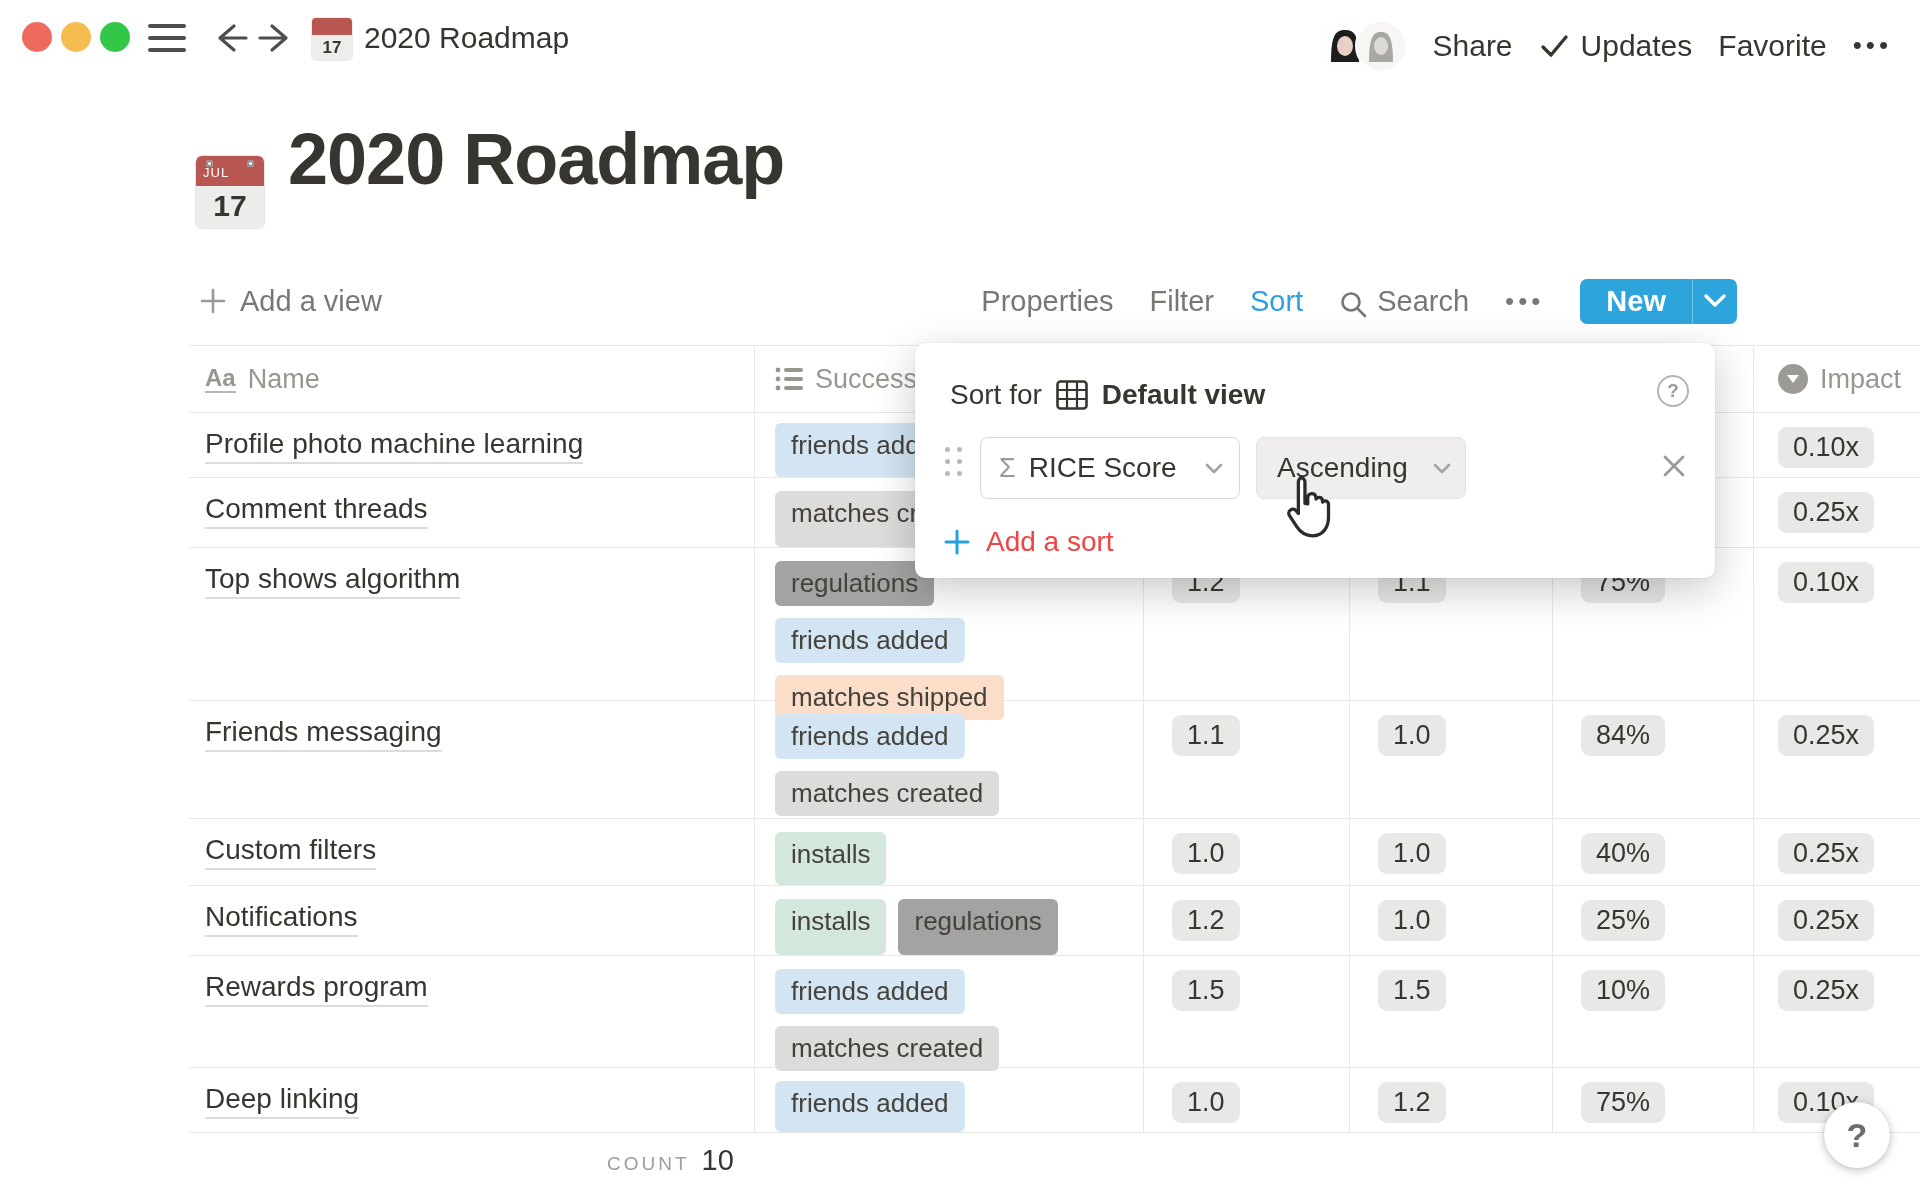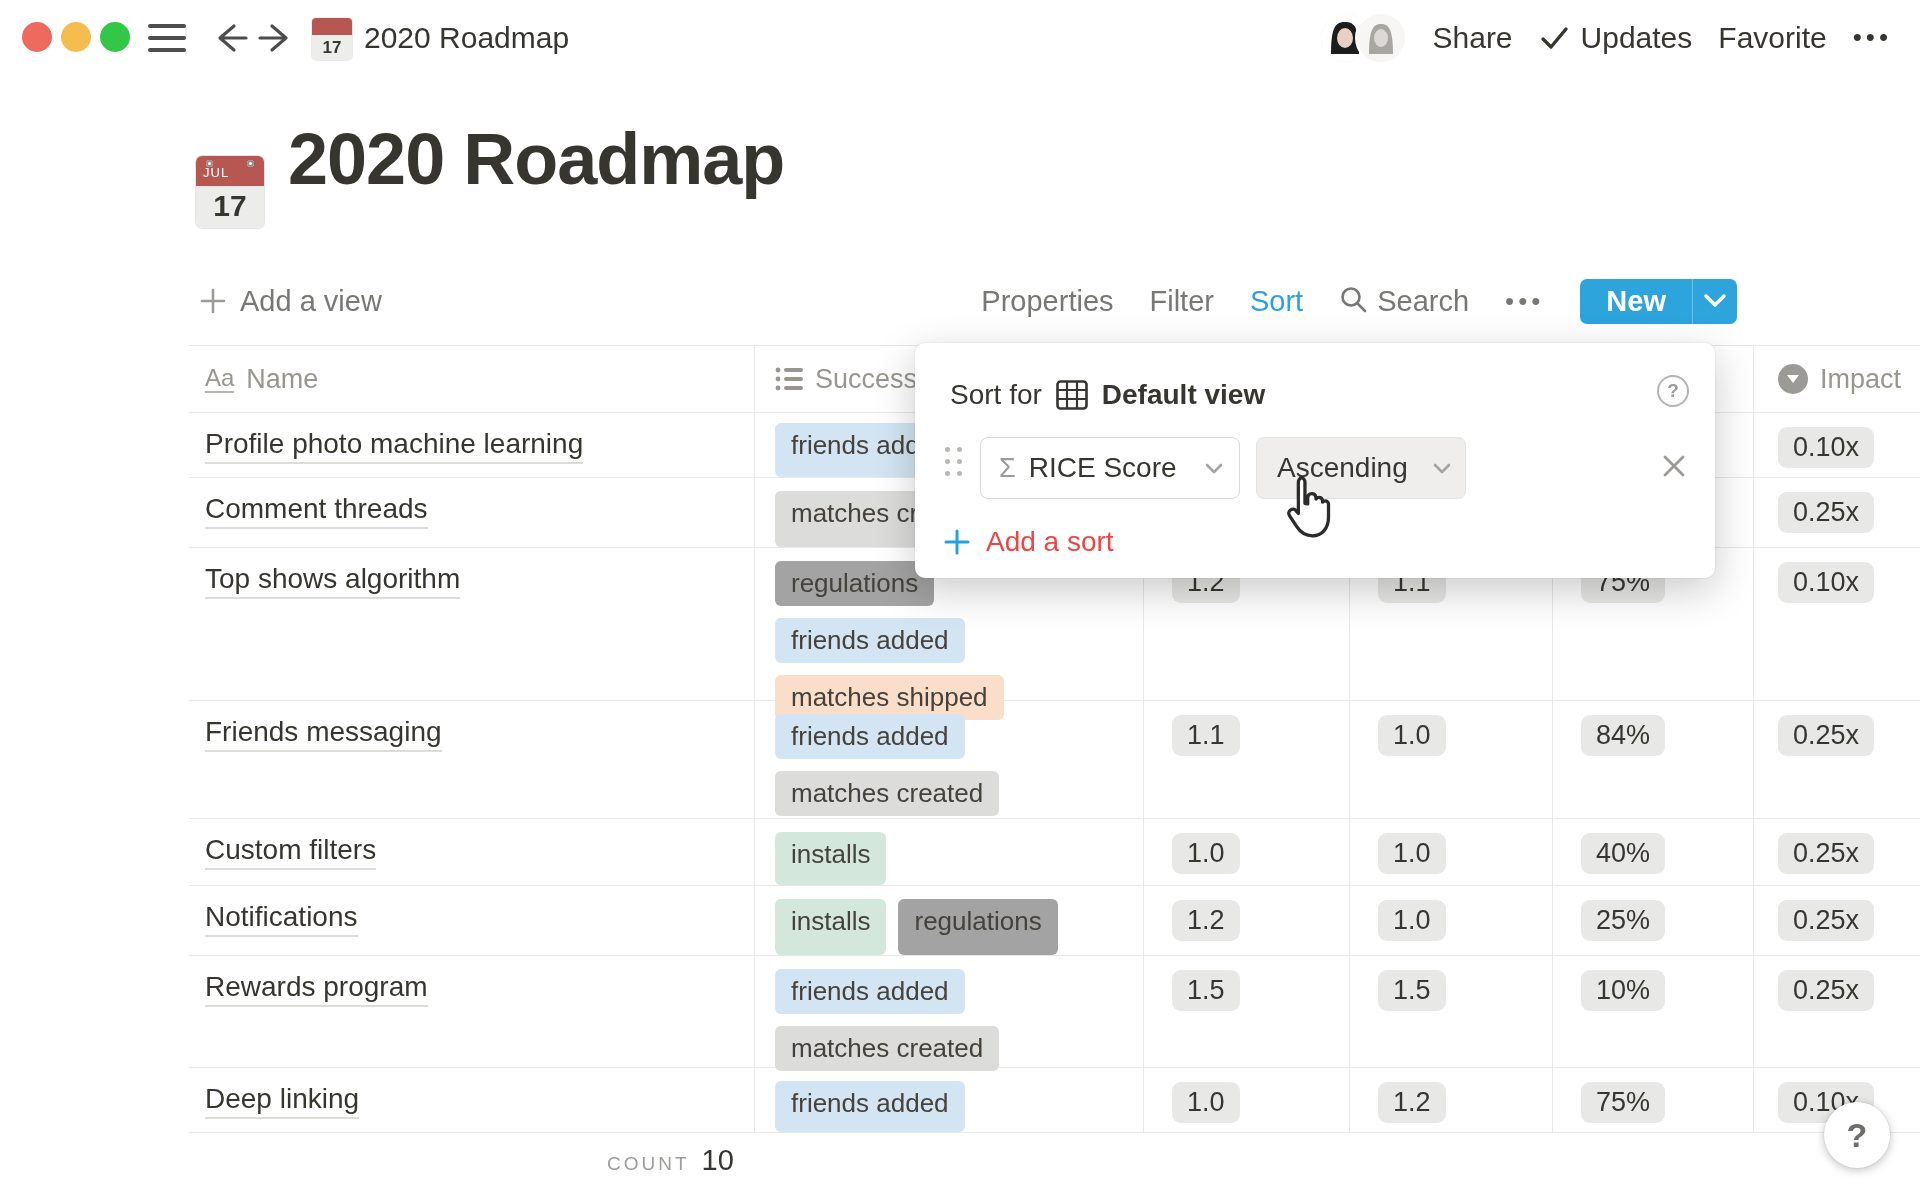--- a/index.html
+++ b/index.html
@@ -14,56 +14,56 @@
   .t-yellow { left:61px; background:#f5bd4f; }
   .t-green { left:100px; background:#33c748; }
   .hamburger { position:absolute; left:148px; top:24px; width:38px; height:28px; display:flex; flex-direction:column; justify-content:space-between; cursor:pointer; }
   .hamburger span { display:block; height:4px; background:#4d4d4d; border-radius:2px; }
   .navarrow { position:absolute; top:20px; width:36px; height:36px; }
   .nav-back { left:212px; } .nav-fwd { left:258px; }
   .minical { position:absolute; left:312px; top:18px; width:40px; height:42px; border-radius:4px; overflow:hidden; box-shadow:0 0 0 1px rgba(0,0,0,.08); }
   .minical .cap { height:17px; background:#b85752; }
   .minical .day { height:25px; background:#ededeb; font-size:17px; font-weight:700; color:#37352f; text-align:center; line-height:25px; }
   .doc-title { position:absolute; left:364px; top:0; height:75px; display:flex; align-items:center; font-size:30px; font-weight:500; color:#37352f; }
-  .topbar-right { position:absolute; right:28px; top:0; height:75px; display:flex; align-items:center; gap:26px; }
+  .topbar-right { position:absolute; right:28px; top:8px; height:75px; display:flex; align-items:center; gap:26px; }
   .avatars { display:flex; }
   .avatar { width:52px; height:52px; border-radius:50%; border:2px solid #fff; background:#f1f0ee; overflow:hidden; }
   .avatar + .avatar { margin-left:-16px; }
   .tb-link { font-size:30px; color:#37352f; cursor:pointer; }
   .updates-group { display:flex; align-items:center; gap:12px; cursor:pointer; }
   .dots { font-size:26px; letter-spacing:4px; color:#37352f; cursor:pointer; }
 
   
   .bigcal { position:absolute; left:196px; top:156px; width:68px; height:72px; border-radius:6px; overflow:hidden; box-shadow:0 0 0 1px rgba(0,0,0,.1); }
   .bigcal .cap { height:30px; background:#b85752; position:relative; color:#fff; font-size:13px; letter-spacing:1px; padding:9px 0 0 7px; }
   .bigcal .cap i { position:absolute; top:4px; width:7px; height:7px; background:#fff; border-radius:50%; box-shadow:inset 0 0 0 2px #8f8f8f; }
   .bigcal .cap i.p1 { left:10px; } .bigcal .cap i.p2 { right:10px; }
   .bigcal .day { height:42px; background:#ececea; font-size:30px; font-weight:700; color:#37352f; text-align:center; line-height:40px; }
   .page-title { position:absolute; left:288px; top:118px; font-size:72px; font-weight:700; letter-spacing:-1px; color:#37352f; }
 
   
   .addview { position:absolute; left:200px; top:279px; height:44px; display:flex; align-items:center; gap:14px; color:#787774; font-size:29px; cursor:pointer; }
   .toolbar-right { position:absolute; top:279px; right:183px; height:44px; display:flex; align-items:center; gap:36px; }
   .tool-link { font-size:29px; color:#787774; cursor:pointer; }
   .tool-link.active { color:#2e9fe0; }
-  .search-group { display:flex; align-items:flex-start; gap:10px; cursor:pointer; }
+  .search-group { display:flex; align-items:flex-end; gap:10px; cursor:pointer; }
   .new-btn { display:flex; align-items:stretch; height:45px; background:#2ea4dc; border-radius:7px; overflow:hidden; cursor:pointer; }
   .new-btn .label { color:#fff; font-size:29px; font-weight:600; padding:0 26px; display:flex; align-items:center; }
   .new-btn .divider { width:1px; background:rgba(255,255,255,.35); }
   .new-btn .caret { width:44px; display:flex; align-items:center; justify-content:center; }
 
   
   .table { position:absolute; left:189px; top:345px; width:1731px; display:grid;
            grid-template-columns:566px 389px 206px 203px 201px 1fr;
            grid-template-rows:67px 65px 70px 153px 118px 67px 70px 112px 65px;
            border-top:1px solid #e9e8e6; }
   .cell { border-bottom:1px solid #e9e8e6; padding:15px 14px 0 16px; }
   .cell.v { border-right:1px solid #e9e8e6; }
   .th { display:flex; align-items:center; gap:12px; color:#98968f; font-size:27px; padding-top:0; }
-  .th .aa { font-size:24px; border-bottom:2px solid #b7b5b0; line-height:1; padding-bottom:1px; color:#98968f; }
+  .th .aa { font-size:24px; border-bottom:2px solid #b7b5b0; line-height:1; padding-bottom:1px; color:#98968f;font-weight:bold; }
   .name { font-size:28px; color:#37352f; cursor:pointer; }
   .name span { border-bottom:2px solid #dedcd9; padding-bottom:3px; }
   .tags { display:flex; gap:12px; padding:13px 10px 0 20px; }
   .tags.stack { flex-direction:column; align-items:flex-start; }
   .tag { font-size:26px; color:#45413b; padding:7px 16px; border-radius:6px; white-space:nowrap; cursor:default; }
   .tag-blue { background:#d3e5f3; } .tag-gray { background:#dcdcda; } .tag-purple { background:#a3a3a3; }
   .tag-orange { background:#fadec9; } .tag-green { background:#d3e7dc; }
   .num { padding:14px 0 0 28px; }
   .badge { display:inline-block; background:#e8e8e6; border-radius:9px; padding:5px 15px; font-size:27px; color:#37352f; }
   .impact-head { display:flex; align-items:center; gap:12px; color:#98968f; font-size:27px; padding:0 0 0 24px; border-bottom:1px solid #e9e8e6; }

